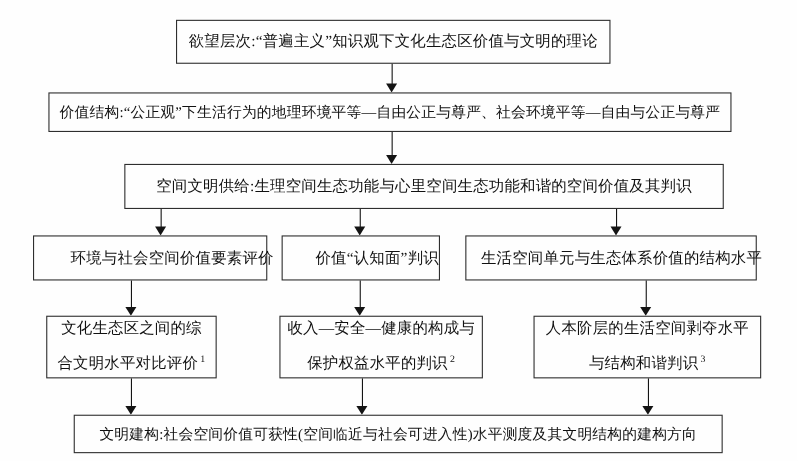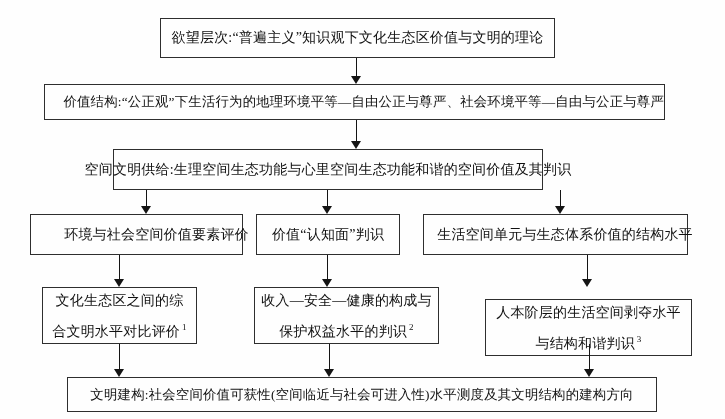--- a/index.html
+++ b/index.html
@@ -46,50 +46,50 @@
 
   <div class="node" style="left:160px;top:18px;width:395px;height:40px;">
     <span>欲望层次:“普遍主义”知识观下文化生态区价值与文明的理论</span>
   </div>
 
   <div class="arrow" style="left:351px;top:58px;height:26px;">
     <i class="shaft"></i>
       <i class="head"></i>
   </div>
 
-  <div class="node small-text" style="left:44px;top:84px;width:621px;height:36px;justify-content:flex-end;">
+  <div class="node small-text" style="left:44px;top:84px;width:621px;height:36px;">
     <span>价值结构:“公正观”下生活行为的地理环境平等—自由公正与尊严、社会环境平等—自由与公正与尊严</span>
   </div>
 
   <div class="arrow" style="left:351px;top:120px;height:29px;">
     <i class="shaft"></i>
       <i class="head"></i>
   </div>
 
-  <div class="node" style="left:113px;top:149px;width:430px;height:41px;">
+  <div class="node" style="left:113px;top:149px;width:545px;height:41px;">
     <span>空间文明供给:生理空间生态功能与心里空间生态功能和谐的空间价值及其判识</span>
   </div>
 
   <div class="arrow" style="left:141px;top:190px;height:24px;">
     <i class="shaft"></i>
       <i class="head"></i>
   </div>
   <div class="arrow" style="left:322px;top:190px;height:24px;">
     <i class="shaft"></i>
       <i class="head"></i>
   </div>
   <div class="arrow" style="left:555px;top:190px;height:24px;">
     <i class="shaft"></i>
       <i class="head"></i>
   </div>
 
   <div class="node" style="left:30px;top:214px;width:213px;height:41px;padding-left:40px;">
     <span>环境与社会空间价值要素评价</span>
   </div>
-  <div class="node" style="left:256px;top:214px;width:144px;height:41px;">
+  <div class="node" style="left:256px;top:214px;width:144px;height:41px;justify-content:flex-end;">
     <span>价值“认知面”判识</span>
   </div>
   <div class="node" style="left:423px;top:214px;width:265px;height:41px;padding-left:19px;">
     <span>生活空间单元与生态体系价值的结构水平</span>
   </div>
 
   <div class="arrow" style="left:114px;top:255px;height:32px;">
     <i class="shaft"></i>
       <i class="head"></i>
   </div>
@@ -103,21 +103,21 @@
   </div>
 
   <div class="node multiline" style="left:42px;top:287px;width:155px;height:57px;">
     <span>文化生态区之间的综</span>
     <span><span>合文明水平对比评价</span><sup>1</sup></span>
   </div>
   <div class="node multiline" style="left:238px;top:287px;width:185px;height:57px;margin-left:16px;">
     <span>收入—安全—健康的构成与</span>
     <span><span>保护权益水平的判识</span><sup>2</sup></span>
   </div>
-  <div class="node multiline" style="left:485px;top:299px;width:207px;height:57px;">
+  <div class="node multiline" style="left:485px;top:287px;width:207px;height:57px;">
     <span>人本阶层的生活空间剥夺水平</span>
     <span><span>与结构和谐判识</span><sup>3</sup></span>
   </div>
 
   <div class="arrow" style="left:114px;top:344px;height:33px;">
     <i class="shaft"></i>
       <i class="head"></i>
   </div>
   <div class="arrow" style="left:324px;top:344px;height:33px;">
     <i class="shaft"></i>

